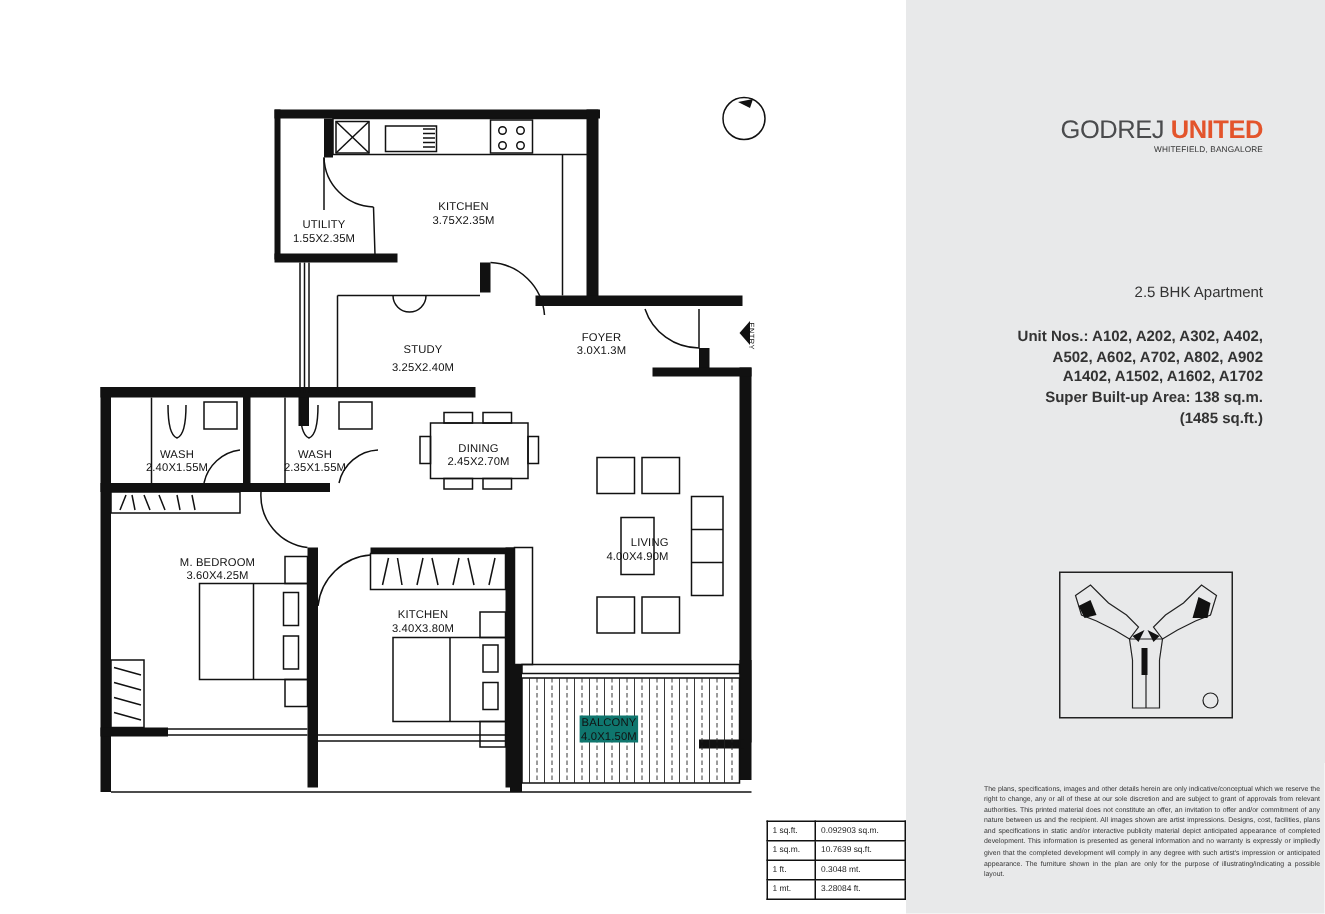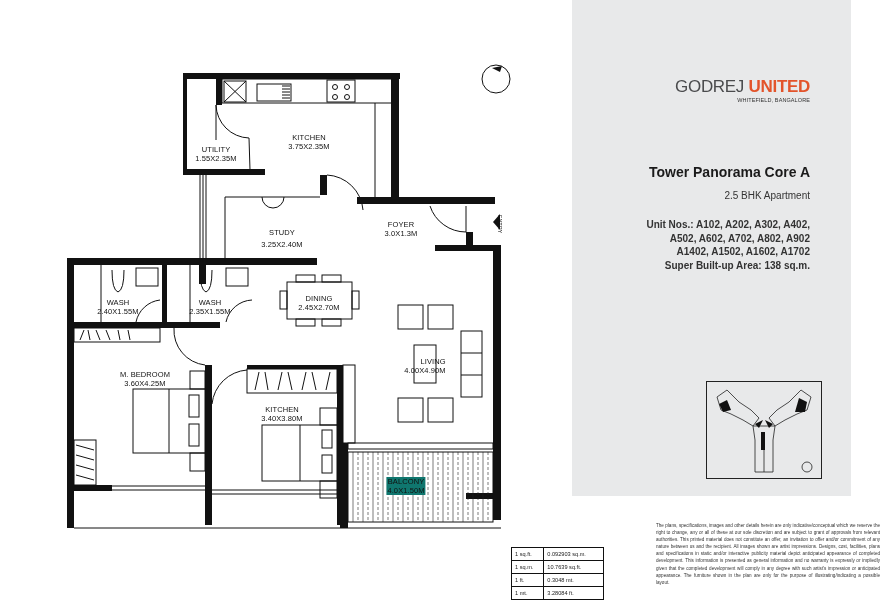--- a/index.html
+++ b/index.html
@@ -8,21 +8,21 @@
   .plan-area svg { position: absolute; left: 0; top: 0; }
   .room-label { position: absolute; font-family: "Liberation Sans", sans-serif; font-size: 7.5px; color: #111; text-align: center; line-height: 9px; white-space: nowrap; transform: translateX(-50%); letter-spacing: 0.1px; }
   .room-label .name { display: block; }
   .room-label .dim { display: block; }
   .entry-label { position: absolute; left: 503px; top: 215px; font-size: 5px; transform: rotate(90deg); transform-origin: left top; color: #111; letter-spacing: 0.3px; }
   .conv-table { position: absolute; left: 511px; top: 547px; border-collapse: collapse; font-size: 5.6px; color: #222; background: #fff; }
   .conv-table td { border: 1px solid #111; padding: 1px 3px; height: 10px; white-space: nowrap; }
   .conv-table td:first-child { width: 28px; }
   .conv-table td:last-child { width: 58px; }
 
-  .side-panel { position: absolute; left: 572px; top: 0; width: 279px; height: 496px; background: #e8e9ea; }
+  .side-panel { position: absolute; left: 604px; top: 0; width: 279px; height: 609px; background: #e8e9ea; }
   .brand { position: absolute; right: 41px; top: 78px; text-align: right; }
   .brand-line { font-size: 17px; letter-spacing: -0.3px; line-height: 18px; }
   .brand-godrej { color: #4a4b4d; font-weight: normal; }
   .brand-united { color: #e3542b; font-weight: bold; }
   .brand-loc { font-size: 5.5px; color: #333; letter-spacing: 0.1px; margin-top: 1px; }
   .tower-title { position: absolute; right: 41px; top: 164px; font-size: 14px; font-weight: bold; color: #1a1a1a; text-align: right; }
   .apt-type { position: absolute; right: 41px; top: 190px; font-size: 10px; color: #333; text-align: center; }
   .units { position: absolute; right: 41px; top: 218px; font-size: 10px; color: #333; text-align: right; line-height: 13.7px; font-weight: bold; }
   .keyplan { position: absolute; left: 706px; top: 381px; width: 116px; height: 98px; border: 1px solid #222; box-sizing: border-box; background: #e8e9ea; }
   .disclaimer { position: absolute; left: 656px; top: 522px; width: 224px; font-size: 4.6px; color: #333; line-height: 7.1px; text-align: justify; }
@@ -305,27 +305,27 @@
 
 <div class="side-panel">
   <div class="brand">
     <div class="brand-line">
       <span class="brand-godrej">GODREJ</span>
       <span class="brand-united">UNITED</span>
     </div>
     <div class="brand-loc">WHITEFIELD, BANGALORE</div>
   </div>
 
-  <div class="tower-title">Tower Panorama Core A</div>
   <div class="apt-type">2.5 BHK Apartment</div>
   <div class="units">
     <div>Unit Nos.: A102, A202, A302, A402,</div>
     <div>A502, A602, A702, A802, A902</div>
     <div>A1402, A1502, A1602, A1702</div>
     <div>Super Built-up Area: 138 sq.m.</div>
+    <div>(1485 sq.ft.)</div>
   </div>
 </div>
 
 <div class="keyplan">
   <svg width="114" height="96" viewBox="0 0 114 96">
     <g fill="none" stroke="#222" stroke-width="0.8">
       <path d="M 10 15 L 20 8 L 32 20 L 44 28 L 52 36 L 46 44 L 36 38 L 24 32 L 14 28 Z"></path>
       <path d="M 104 15 L 94 8 L 82 20 L 70 28 L 62 36 L 68 44 L 78 38 L 90 32 L 100 28 Z"></path>
       <path d="M 46 44 L 68 44 L 66 58 L 66 90 L 48 90 L 48 58 Z"></path>
       <line x1="57" y1="50" x2="57" y2="90"></line>

